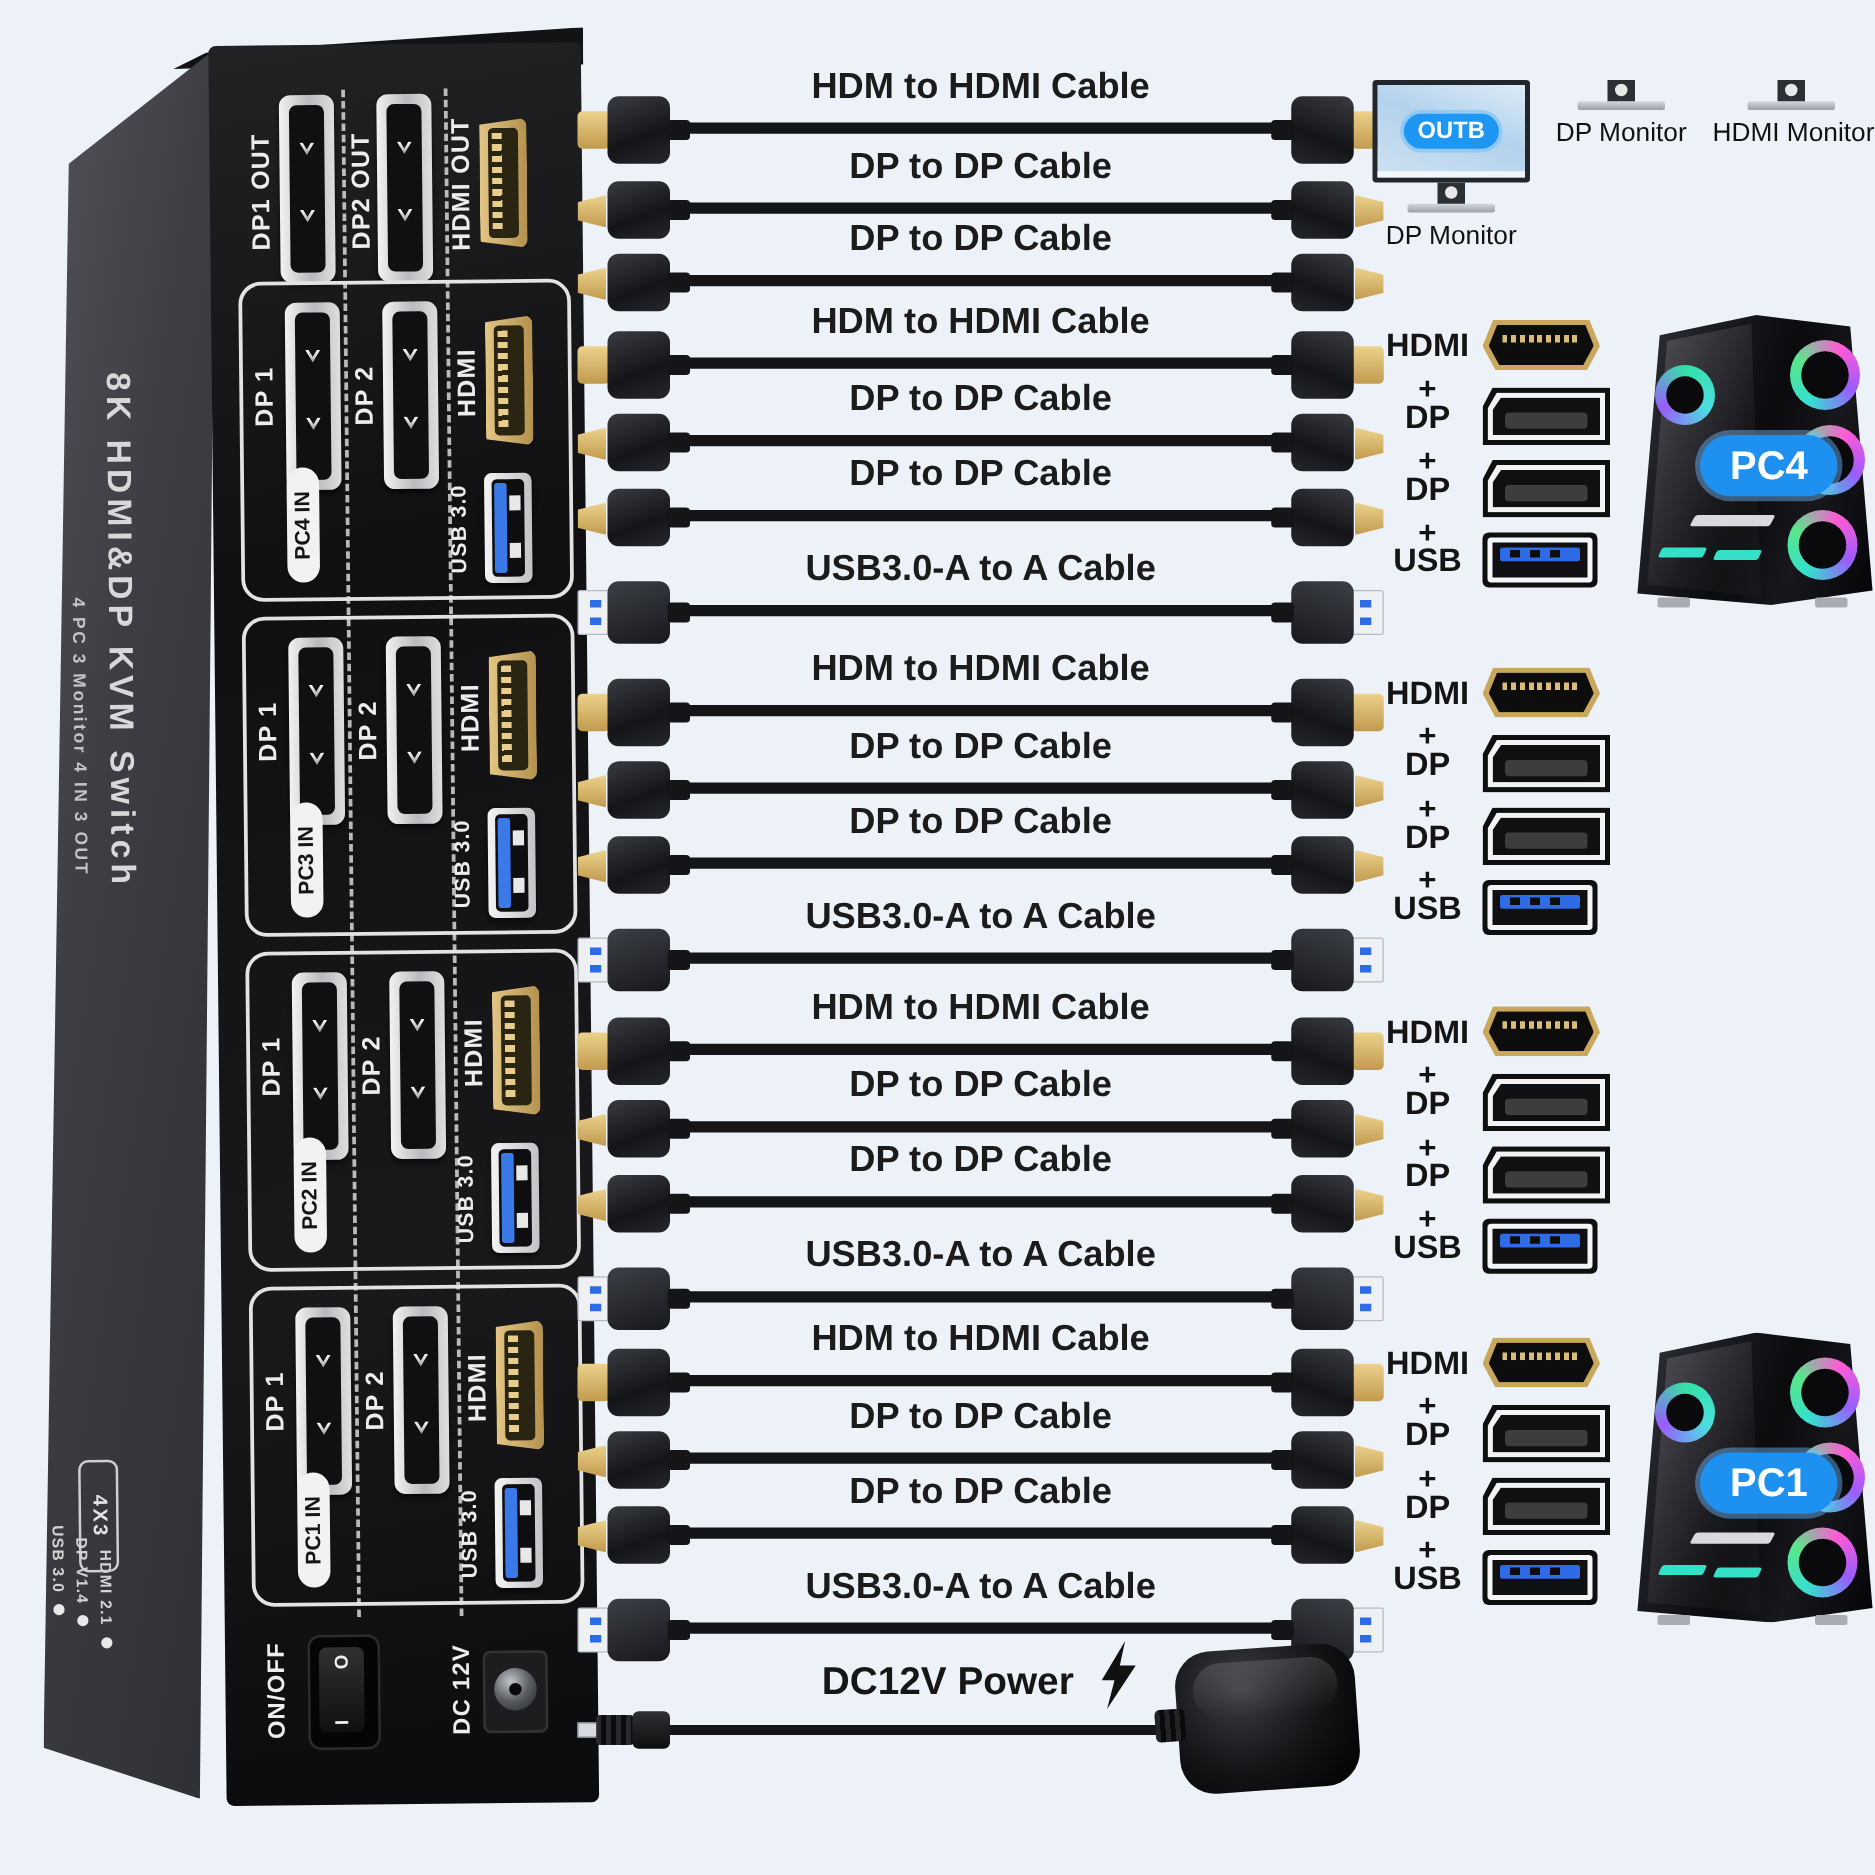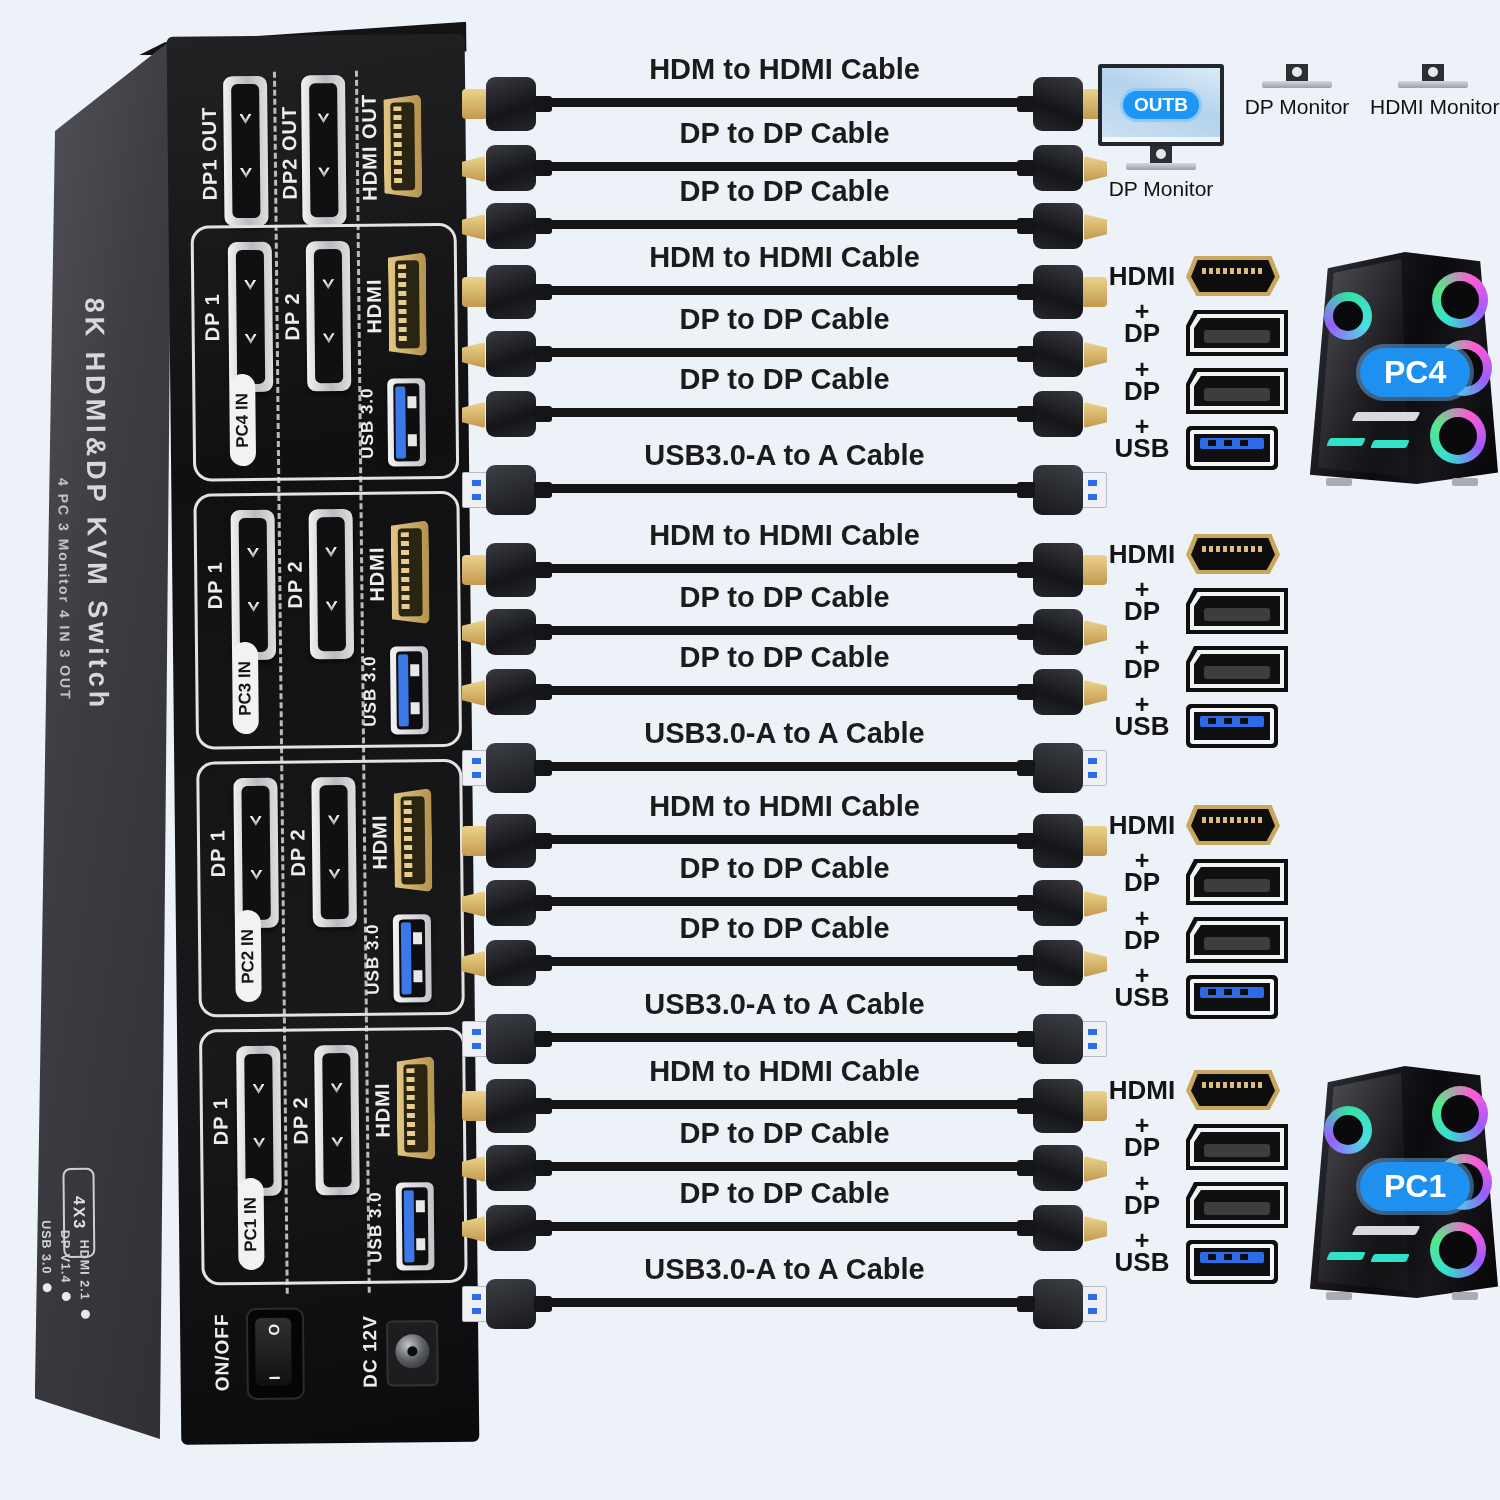--- a/index.html
+++ b/index.html
@@ -828,14 +828,32 @@
       <div class="fan f3"></div>
       <div class="t-bar"></div>
       <div class="t-strip s1"></div>
       <div class="t-strip s2"></div>
       <div class="t-badge">PC1</div>
       <div class="t-foot a"></div>
       <div class="t-foot b"></div>
     </div>
   </div>
 
+  <div class="powrow">
+    <div class="pw-label">
+      <span>DC12V Power</span>
+      <svg width="34" height="56" viewBox="0 0 40 64">
+        <path d="M26 0 L4 37 L16 37 L9 64 L36 23 L21 23 Z" fill="#111"></path>
+      </svg>
+    </div>
+    <div class="pw-line"></div>
+    <div class="bplug">
+      <div class="btip"></div>
+        <div class="brg"></div>
+        <div class="bbod"></div>
+    </div>
+    <div class="adapter">
+      <div class="aneck"></div>
+        <div class="sheen"></div>
+    </div>
+  </div>
 
 </div>
 
 </body></html>

